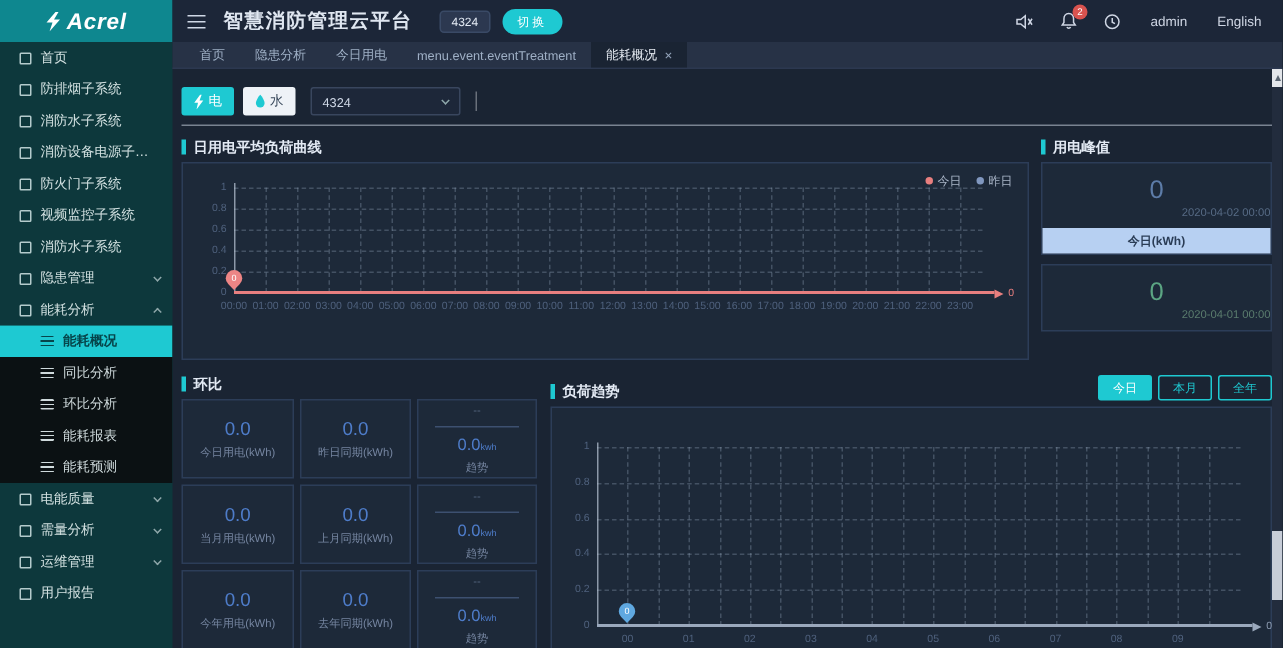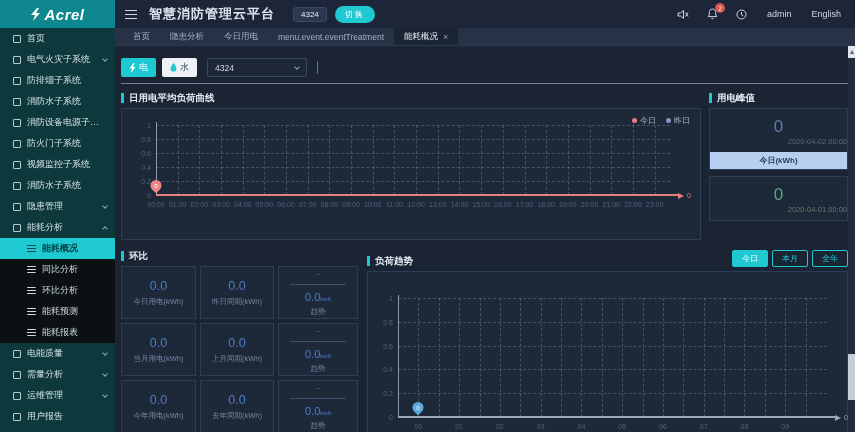--- a/index.html
+++ b/index.html
@@ -54,21 +54,21 @@
   .vsep{width:1px;height:13px;background:rgba(255,255,255,.35);margin:0 4px}
   .hr{height:1px;background:rgba(216,226,240,.5);margin-top:6px}
 
   
   .sec-title{display:flex;align-items:center;gap:5px;font-size:9.5px;font-weight:bold;color:#e3eaf4;margin:8px 0 4px 0;height:12px}
   .sec-title::before{content:"";width:3px;height:10px;background:#1ec9d2;display:inline-block}
   .panel{background:#1d2939;border:1px solid #2c3d58}
 
   .row-top{display:flex;gap:8px}
   .col-daily{flex:1;min-width:0}
-  .col-peak{width:139px;flex:none}
+  .col-peak{width:154px;flex:none}
 
   .chart1box{height:132px;position:relative;padding:16px 30px 44px 34px}
   .legend{position:absolute;top:6px;right:10px;display:flex;gap:10px;font-size:8px;color:#aab6c8}
   .legend .li{display:flex;align-items:center;gap:3px;cursor:pointer}
   .legend .dot{width:5px;height:5px;border-radius:50%}
 
   .plot{position:relative;width:100%;height:100%}
   .yaxis{position:absolute;left:0;top:-3px;bottom:0;width:1px;background:rgba(200,212,228,.65)}
   .hgrid{position:absolute;left:0;right:0;border-top:1px dashed rgba(168,186,210,.28);height:0}
   .vgrid{position:absolute;top:0;bottom:0;border-left:1px dashed rgba(168,186,210,.28);width:0}
@@ -128,25 +128,20 @@
         </svg>
       <span>Acrel</span>
     </div>
     <nav class="menu" id="menu">
         <div class="mi">
           <span class="ic"></span>
           <span class="lbl">首页</span>
         </div>
         <div class="mi">
           <span class="ic"></span>
-          <span class="lbl">电气火灾子系统</span>
-          <span class="chev"></span>
-        </div>
-        <div class="mi">
-          <span class="ic"></span>
           <span class="lbl">防排烟子系统</span>
         </div>
         <div class="mi">
           <span class="ic"></span>
           <span class="lbl">消防水子系统</span>
         </div>
         <div class="mi">
           <span class="ic"></span>
           <span class="lbl">消防设备电源子系统</span>
         </div>
@@ -180,25 +175,25 @@
           <div class="smi">
             <span class="ic lines"></span>
             <span class="lbl">同比分析</span>
           </div>
           <div class="smi">
             <span class="ic lines"></span>
             <span class="lbl">环比分析</span>
           </div>
           <div class="smi">
             <span class="ic lines"></span>
-            <span class="lbl">能耗预测</span>
+            <span class="lbl">能耗报表</span>
           </div>
           <div class="smi">
             <span class="ic lines"></span>
-            <span class="lbl">能耗报表</span>
+            <span class="lbl">能耗预测</span>
           </div>
         </div>
         <div class="mi">
           <span class="ic"></span>
           <span class="lbl">电能质量</span>
           <span class="chev"></span>
         </div>
         <div class="mi">
           <span class="ic"></span>
           <span class="lbl">需量分析</span>

